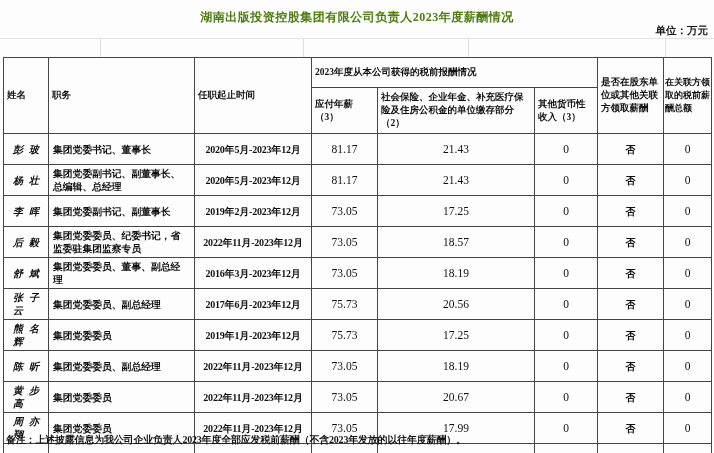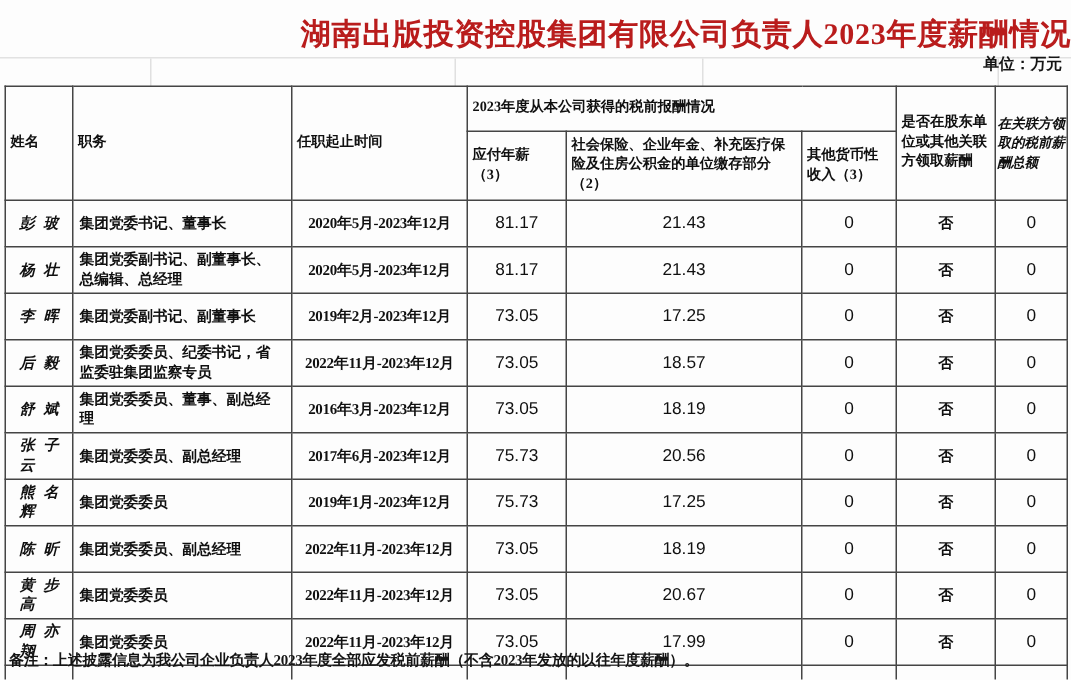--- a/index.html
+++ b/index.html
@@ -5,43 +5,43 @@
   html, body { margin: 0; padding: 0; }
   body {
     width: 714px; height: 453px;
     background: #fdfdfd;
     font-family: "Liberation Serif", "DejaVu Serif", serif;
     color: #151515;
     position: relative;
     overflow: hidden;
   }
   .doc-title {
-    text-align: right;
-    font-size: 20px;
+    text-align: center;
+    font-size: 12px;
     font-weight: bold;
     letter-spacing: 0.5px;
     padding-top: 9px;
     height: 26px;
-    color: #b91c1c;
+    color: #4d7c0f;
   }
   
   .gridband {
     position: absolute;
     left: 0; top: 38px;
     width: 714px; height: 19px;
     border-top: 1px solid #e2e2e2;
   }
   .gridband .vline {
     position: absolute;
     top: 0; width: 1px; height: 19px;
     background: #e0e0e0;
   }
   .unit-note {
     position: absolute;
-    right: 6px; top: 36px;
+    right: 6px; top: 24px;
     font-size: 10.5px;
     font-weight: bold;
   }
   table.salary-table {
     position: absolute;
     left: 3px; top: 57px;
     width: 708px;
     border-collapse: collapse;
     table-layout: fixed;
   }
@@ -50,21 +50,21 @@
     overflow: hidden;
   }
   .salary-table th {
     font-size: 9.5px;
     font-weight: bold;
     padding: 1px 3px;
     line-height: 13px;
     text-align: left;
     color: #101010;
   }
-  .salary-table th.h-narrow { font-size: 9px; padding: 1px 1px; font-style: italic; }
+  .salary-table th.h-narrow { font-size: 9px; padding: 1px 1px; }
   .salary-table thead tr.group-row { height: 30px; }
   .salary-table thead tr.sub-row { height: 46px; }
   .salary-table td {
     height: 26px;
     padding: 2px 4px;
     font-size: 10px;
     line-height: 13px;
     font-weight: bold;
     text-align: center;
     color: #101010;
@@ -77,21 +77,21 @@
   }
   .salary-table td.c-pos {
     text-align: left;
     font-size: 9.8px;
     margin-left: 28px;
   }
   .salary-table td.c-date { font-size: 10px; letter-spacing: -0.2px; }
   .salary-table td.c-num {
     font-weight: normal;
     font-size: 11.5px;
-    font-family: Liberation Sans, sans-serif;
+    font-family: Liberation Serif, serif;
   }
   .footnote {
     position: absolute;
     left: 6px; top: 433px;
     font-size: 10px;
     font-weight: 700;
     letter-spacing: -0.2px;
   }
 </style>
 </head>

